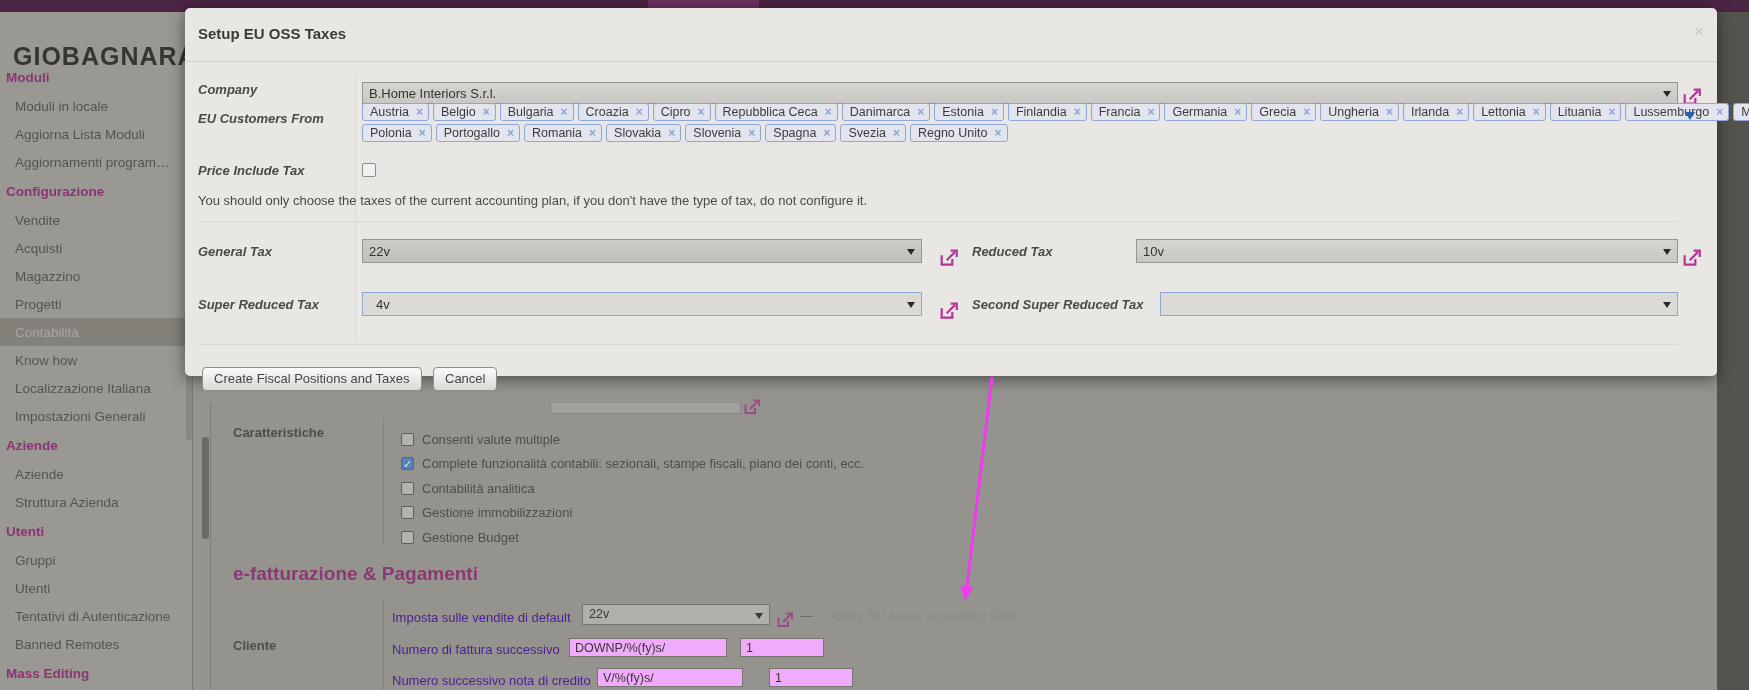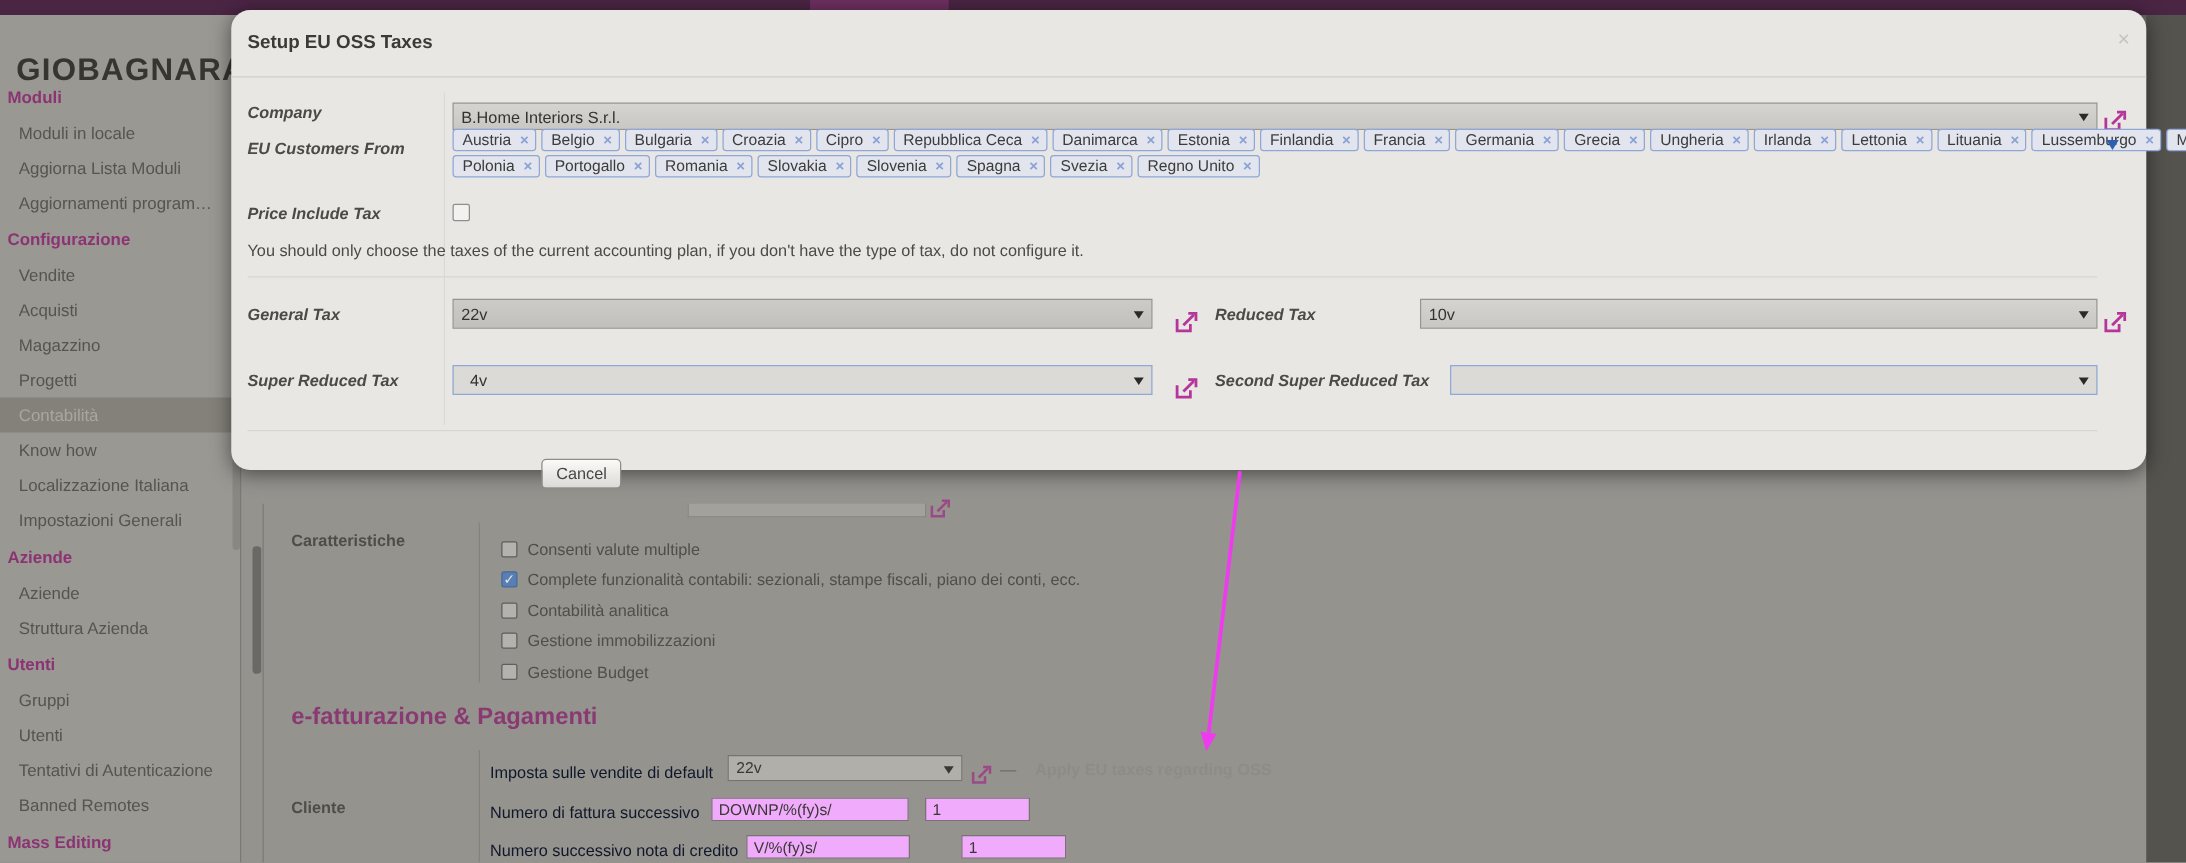--- a/index.html
+++ b/index.html
@@ -25,21 +25,21 @@
   
   .content-scroll-line{left:210px;top:403px;width:1px;height:287px;background:#7d7b76;z-index:2;}
   .content-scroll-thumb{left:202px;top:437px;width:7px;height:102px;background:#6b6965;border-radius:3px;z-index:3;}
   .right-col{left:1717px;top:12px;width:32px;height:678px;background:#55534e;z-index:2;}
 
   
   .pg{z-index:2;}
   .sliver-select{left:550px;top:403px;width:191px;height:11px;background:#a3a19c;
     border-left:1px solid #87857f;border-right:1px solid #87857f;border-bottom:1px solid #87857f;}
   .vline{width:1px;background:#85837d;}
-  .pg-label{font-size:13px;color:#0f172a;white-space:nowrap;}
+  .pg-label{font-size:13px;color:#4c1d95;white-space:nowrap;}
   .pg-label.b{font-weight:bold;color:#4f4d48;}
   .feat-list{left:401px;top:427px;width:900px;}
   .feat-row{display:flex;align-items:center;height:24.5px;}
   .cbx{width:13px;height:13px;background:#b4b2ae;border:1px solid #605e59;border-radius:2px;flex:0 0 13px;
     font-size:11px;line-height:12px;text-align:center;color:#e9e8e5;}
   .cbx.checked{background:#587fb3;border-color:#47689a;}
   .feat-label{margin-left:8px;font-size:13px;color:#504e49;white-space:nowrap;}
   .section-title{left:233px;top:563px;font-size:19px;font-weight:bold;color:#8a3a72;white-space:nowrap;}
   .pg-input{position:absolute;background:#f0abfc;border:1px solid #76746f;font-size:12.5px;color:#3a3834;
     padding:0 5px;line-height:18px;white-space:nowrap;overflow:hidden;}
@@ -47,21 +47,21 @@
     padding:0 18px 0 6px;line-height:19px;cursor:pointer;}
   .caret{position:absolute;right:6px;top:50%;margin-top:-2px;width:0;height:0;
     border-left:4px solid transparent;border-right:4px solid transparent;border-top:6px solid #2b2a28;}
   .pg-select .caret{border-top-color:#3a3834;}
   .apply-note{font-size:13px;font-weight:bold;color:#8f8c85;white-space:nowrap;}
   .dash{font-size:13px;color:#6b6965;}
   .ext-icon{display:inline-block;color:#b5369b;cursor:pointer;line-height:0;}
   .ext-icon.dim{color:#9b4a87;}
 
   
-  .modal{left:185px;top:8px;width:1532px;height:368px;background:#e8e7e3;border-radius:15px;
+  .modal{left:185px;top:8px;width:1532px;height:368px;background:#e8e7e3;border-radius:5px;
     box-shadow:0 3px 16px rgba(0,0,0,.5);z-index:10;}
   .modal-header{position:absolute;left:0;top:0;width:100%;height:54px;border-bottom:1px solid #d1cfcb;}
   .modal-title{position:absolute;left:13px;top:17px;font-size:15px;font-weight:bold;color:#3b3a38;}
   .modal-close{position:absolute;right:13px;top:15px;font-size:17px;color:#c6c4c0;cursor:pointer;line-height:1;}
   .m-label{position:absolute;font-size:13px;font-weight:bold;color:#4b4a46;white-space:nowrap;font-style:italic;}
   .m-vline{position:absolute;left:170px;top:66px;width:1px;height:266px;background:#dbd9d5;}
   .m-hr{position:absolute;left:13px;width:1480px;height:1px;background:#d8d6d2;}
   .sel{position:absolute;border:1px solid #96948e;font-size:13px;color:#333;padding:0 20px 0 6px;
     line-height:22px;cursor:pointer;white-space:nowrap;overflow:hidden;
     background:linear-gradient(#d6d4d1,#c9c7c4);}
@@ -177,21 +177,21 @@
     </svg>
 </span>
 <div class="abs pg dash" style="left:800px;top:608px;">—</div>
 <div class="abs pg apply-note" style="left:828px;top:608px;">Apply EU taxes regarding OSS</div>
 
 <div class="abs pg pg-label" style="left:392px;top:642px;">Numero di fattura successivo</div>
 <div class="pg pg-input" style="left:569px;top:638px;width:158px;height:19px;">DOWNP/%(fy)s/</div>
 <div class="pg pg-input" style="left:740px;top:638px;width:84px;height:19px;">1</div>
 
 <div class="abs pg pg-label" style="left:392px;top:673px;">Numero successivo nota di credito</div>
-<div class="pg pg-input" style="left:597px;top:668px;width:131px;height:19px;">V/%(fy)s/</div>
+<div class="pg pg-input" style="left:597px;top:668px;width:146px;height:19px;">V/%(fy)s/</div>
 <div class="pg pg-input" style="left:769px;top:668px;width:84px;height:19px;">1</div>
 
 <div class="abs modal">
   <div class="modal-header">
     <div class="modal-title">Setup EU OSS Taxes</div>
     <div class="modal-close">×</div>
   </div>
   <div class="m-vline"></div>
 
   <div class="m-label" style="left:13px;top:74px;">Company</div>
@@ -364,19 +364,20 @@
       </svg>
   </span>
 
   <div class="m-label" style="left:787px;top:289px;">Second Super Reduced Tax</div>
   <div class="sel focus" style="left:975px;top:284px;width:518px;height:24px;line-height:23px;">
     <span></span>
     <span class="caret"></span>
   </div>
 
   <div class="m-hr" style="top:336px;"></div>
+  <div class="btn" style="left:17px;top:359px;">Create Fiscal Positions and Taxes</div>
   <div class="btn" style="left:248px;top:359px;">Cancel</div>
 </div>
 
 <svg class="abs anno" width="1749" height="690" viewBox="0 0 1749 690">
   <line x1="992" y1="377" x2="967" y2="586" stroke="#ee3bee" stroke-width="3"></line>
   <polygon points="965,601 973.4,586.9 960.4,585.3" fill="#ee3bee"></polygon>
 </svg>
 
 </body></html>

